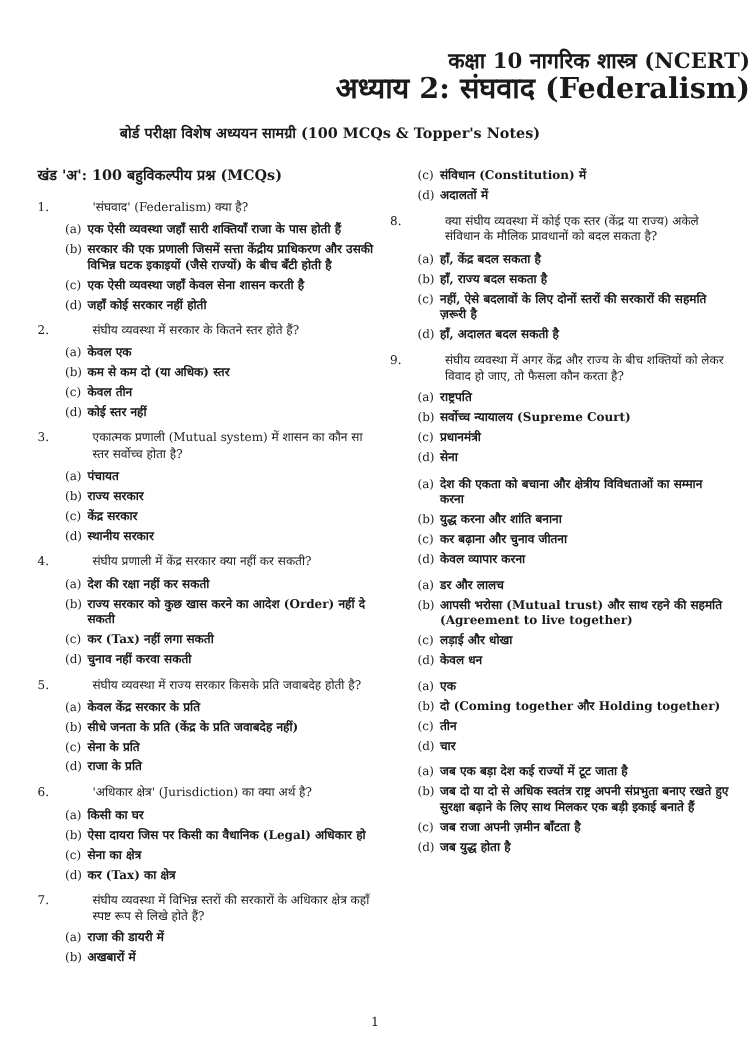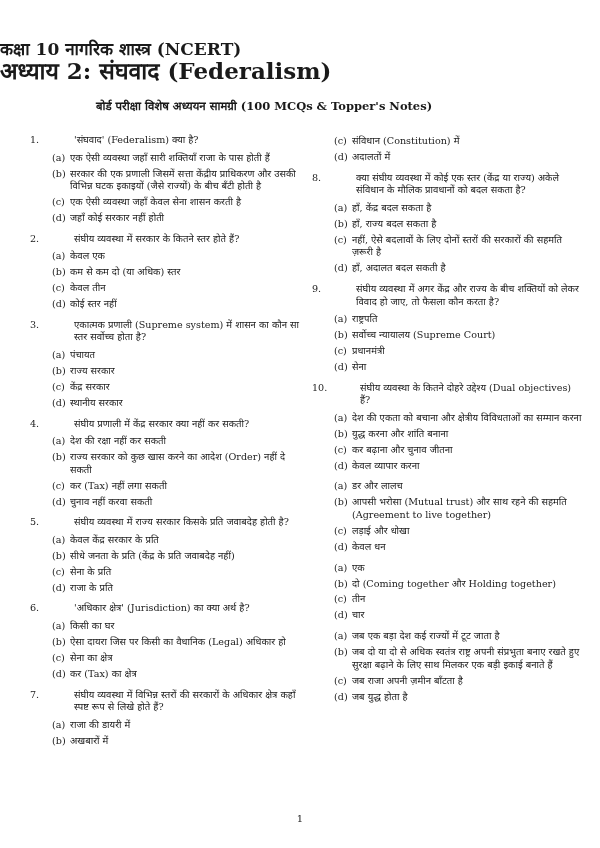--- a/index.html
+++ b/index.html
@@ -1,44 +1,45 @@
 <!DOCTYPE html>
 <html><head>
 <meta charset="utf-8">
 <style>
   html, body { margin:0; padding:0; background:#ffffff; }
   body { width:600px; height:848px; position:relative; overflow:hidden;
          font-family:"DejaVu Serif", "Liberation Serif", serif; color:#1a1a1a; }
-  .title { position:absolute; left:0; width:600px; text-align:left; font-weight:bold; }
+  .title { position:absolute; left:0; width:600px; text-align:right; font-weight:bold; }
   .t1 { top:38px; font-size:17px; line-height:22px; }
   .t2 { top:60px; font-size:23px; line-height:22px; }
   .subtitle { position:absolute; top:98px; left:0; width:528px; text-align:center;
               font-weight:bold; font-size:11.5px; }
   .col { position:absolute; top:0; width:272px; font-size:9.6px; line-height:12.6px; }
   .col.left { left:30px; top:134px; }
   .col.right { left:312px; top:135px; }
   .section-h { font-weight:bold; font-size:11.5px; margin:0 0 14px 0; }
   .q { margin-bottom:8px; }
   .qhead { display:flex; margin-bottom:5px; }
   .qnum { width:16px; flex-shrink:0; }
   .qnum.wide { width:20px; }
   .qtext { flex:1;margin-left:28px; }
   .opt { display:flex; margin-left:22px; margin-bottom:3.4px; }
   .olab { width:18px; flex-shrink:0; }
-  .otext { flex:1; }
+  .otext { flex:1;font-weight:bold; }
   .page-num { position:absolute; top:813px; left:0; width:600px; text-align:center; font-size:10px; }
 </style>
 </head>
 <body>
 
 <div class="title t1">कक्षा 10 नागरिक शास्त्र (NCERT)</div>
 <div class="title t2">अध्याय 2: संघवाद (Federalism)</div>
 <div class="subtitle">बोर्ड परीक्षा विशेष अध्ययन सामग्री (100 MCQs &amp; Topper's Notes)</div>
 
 <div class="col left">
+  <div class="section-h">खंड 'अ': 100 बहुविकल्पीय प्रश्न (MCQs)</div>
   <div id="left-qs">
       <div class="q">
         <div class="qhead">
           <span class="qnum">1.</span>
           <span class="qtext">'संघवाद' (Federalism) क्या है?</span>
         </div>
         <div class="opt">
           <span class="olab">(a)</span>
           <span class="otext">एक ऐसी व्यवस्था जहाँ सारी शक्तियाँ राजा के पास होती हैं</span>
         </div>
@@ -73,21 +74,21 @@
           <span class="otext">केवल तीन</span>
         </div>
         <div class="opt">
           <span class="olab">(d)</span>
           <span class="otext">कोई स्तर नहीं</span>
         </div>
       </div>
       <div class="q">
         <div class="qhead">
           <span class="qnum">3.</span>
-          <span class="qtext">एकात्मक प्रणाली (Supreme system) में शासन का कौन सा स्तर सर्वोच्च होता है?</span>
+          <span class="qtext">एकात्मक प्रणाली (Mutual system) में शासन का कौन सा स्तर सर्वोच्च होता है?</span>
         </div>
         <div class="opt">
           <span class="olab">(a)</span>
           <span class="otext">पंचायत</span>
         </div>
         <div class="opt">
           <span class="olab">(b)</span>
           <span class="otext">राज्य सरकार</span>
         </div>
         <div class="opt">
@@ -232,24 +233,20 @@
         <div class="opt">
           <span class="olab">(c)</span>
           <span class="otext">प्रधानमंत्री</span>
         </div>
         <div class="opt">
           <span class="olab">(d)</span>
           <span class="otext">सेना</span>
         </div>
       </div>
       <div class="q">
-        <div class="qhead">
-          <span class="qnum wide">10.</span>
-          <span class="qtext">संघीय व्यवस्था के कितने दोहरे उद्देश्य (Dual objectives) हैं?</span>
-        </div>
         <div class="opt">
           <span class="olab">(a)</span>
           <span class="otext">देश की एकता को बचाना और क्षेत्रीय विविधताओं का सम्मान करना</span>
         </div>
         <div class="opt">
           <span class="olab">(b)</span>
           <span class="otext">युद्ध करना और शांति बनाना</span>
         </div>
         <div class="opt">
           <span class="olab">(c)</span>

